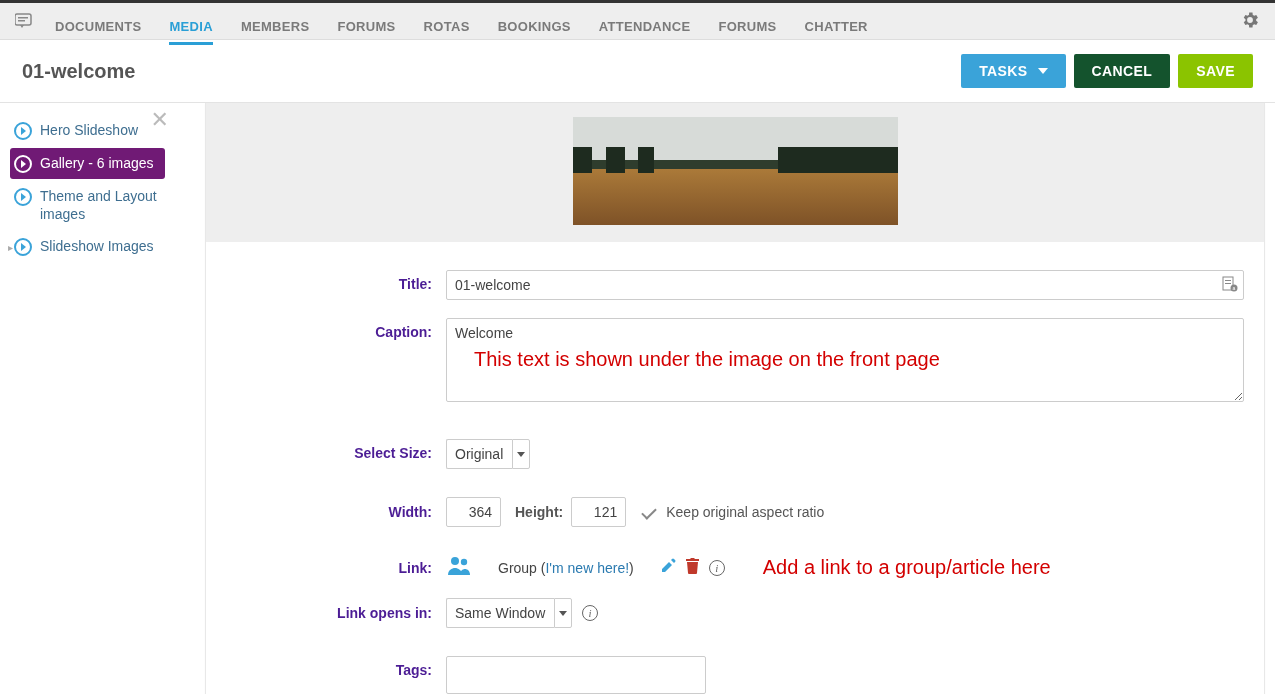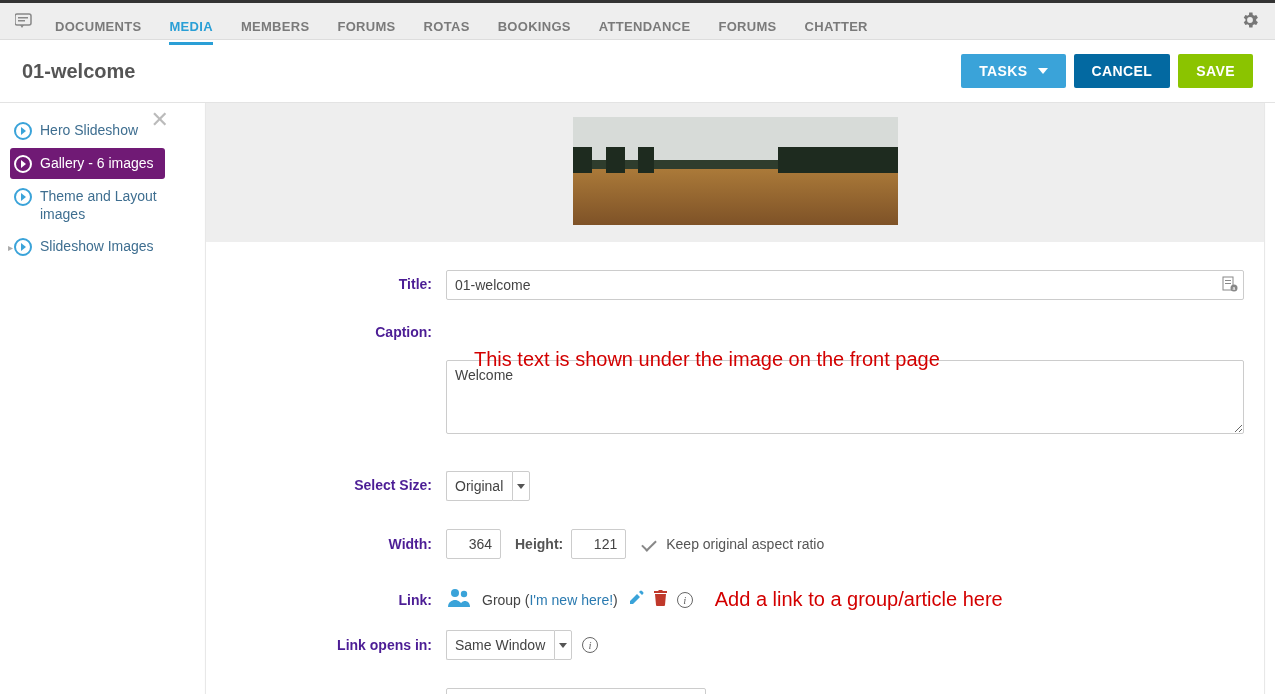--- a/index.html
+++ b/index.html
@@ -56,21 +56,21 @@
     border-radius: 2px;
     color: #fff;
     font-weight: 700;
     font-size: 14px;
     padding: 9px 18px;
     margin-left: 8px;
     cursor: pointer;
     letter-spacing: 0.4px;
   }
   .btn-tasks { background: #3aa3d9; display: inline-flex; align-items: center; gap: 10px; }
-  .btn-cancel { background: #0369a1; }
+  .btn-cancel { background: #14532d; }
   .btn-save { background: #8bc400; }
 
   .body-wrap { display: flex; }
   .sidebar {
     width: 175px;
     padding: 12px 10px;
     position: relative;
     background: #fff;
   }
   .sidebar-close {
@@ -181,21 +181,21 @@
     font-size: 14px;
     color: #444;
     background: #fff;
     font-family: inherit;
   }
   .title-input { width: 100%; padding-right: 30px; }
   .title-icon {
     position: absolute; right: 6px; top: 6px; color: #888; font-size: 13px;
   }
   .caption-box {
-    width: 100%; height: 74px; resize: both; margin-top: 42px;
+    width: 100%; height: 84px; resize: both;
   }
   .annot-red {
     color: #d30000;
     font-size: 20px;
   }
   .caption-annot {
     position: absolute;
     left: 28px; top: 30px;
     pointer-events: none;
   }
@@ -220,21 +220,21 @@
   .dim-label { font-weight: 600; color: #555; margin: 0 8px 0 14px; }
   .check {
     display:inline-block; width:20px; height:14px; position:relative;
     margin-left: 14px; margin-right: 6px; vertical-align: middle;
   }
   .check::before {
     content:""; position:absolute; left:2px; top:3px;
     width:12px; height:6px; border-left:2px solid #888;
     border-bottom:2px solid #888; transform: rotate(-45deg);
   }
-  .link-field { display:flex; align-items:center; gap:10px; }
+  .link-field { display:flex; align-items:center; gap:26px; }
   .group-icon { color:#3aa3d9; }
   .link-actions { display:flex; align-items:center; gap:10px; }
   .edit-icon { color:#3aa3d9; cursor:pointer; }
   .del-icon { color:#c0392b; cursor:pointer; }
   .info-circ {
     display:inline-flex; align-items:center; justify-content:center;
     width:16px; height:16px; border:1.5px solid #666; border-radius:50%;
     font-size:11px; font-style: italic; color:#666;
     font-family: Georgia, serif;
   }

